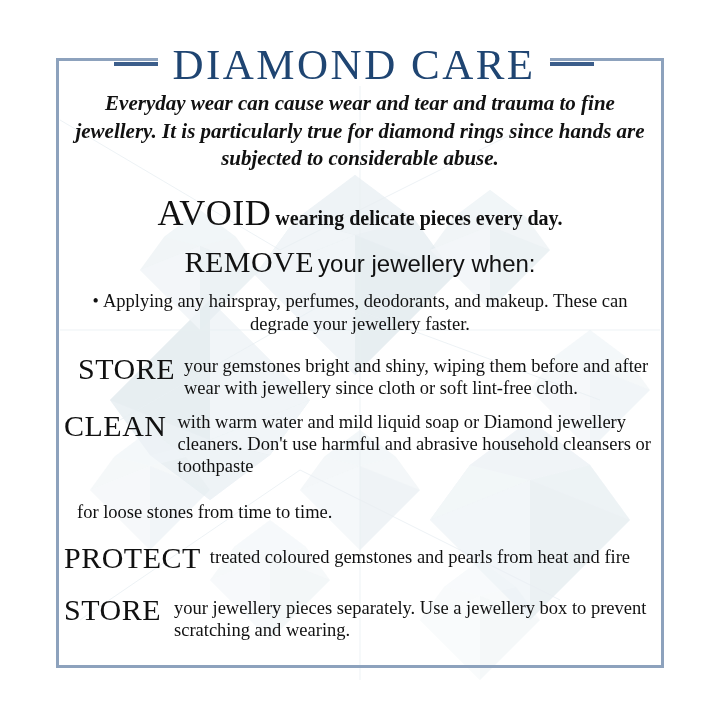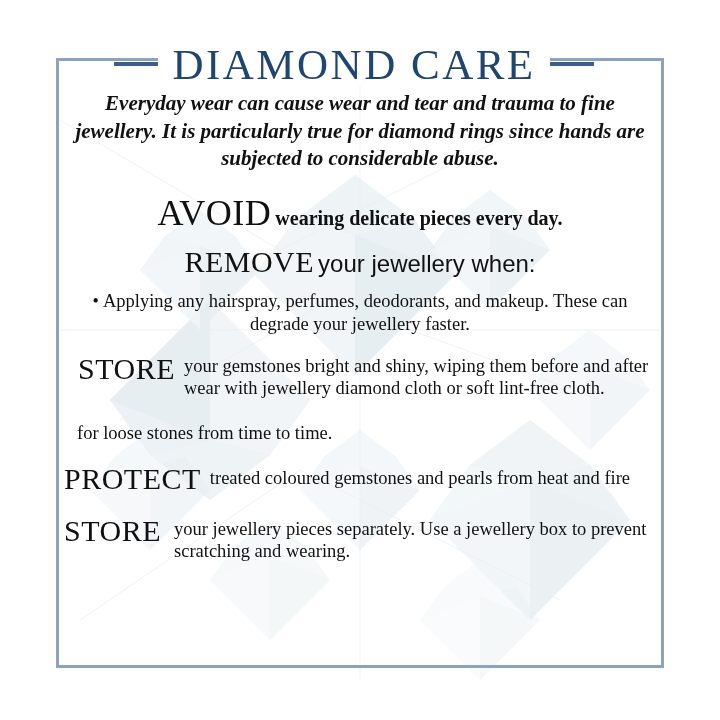--- a/index.html
+++ b/index.html
@@ -248,23 +248,27 @@
     </div>
 
     <div id="bullets">
       <div class="bullet">
         <span class="dot">•</span><span>Applying any hairspray, perfumes, deodorants, and makeup. These can degrade your jewellery faster.</span>
       </div>
     </div>
 
     <div class="kw-row" id="row-keep">
       <span class="kw">STORE</span>
-      <span class="kw-body">your gemstones bright and shiny, wiping them before and after wear with jewellery diamond cloth or soft lint-free cloth.</span>
-    </div>
-
+      <span class="kw-body">your gemstones bright and shiny, wiping them before and after wear with jewellery since cloth or soft lint-free cloth.</span>
+    </div>
+
+    <div class="kw-row" id="row-clean">
+      <span class="kw">CLEAN</span>
+      <span class="kw-body">with warm water and mild liquid soap or Diamond jewellery cleaners. Don't use harmful and abrasive household cleansers or toothpaste</span>
+    </div>
 
     <div class="kw-row" id="row-check">
       <span class="kw-body">for loose stones from time to time.</span>
     </div>
 
     <div class="kw-row" id="row-protect">
       <span class="kw">PROTECT</span>
       <span class="kw-body">treated coloured gemstones and pearls from heat and fire</span>
     </div>
 

